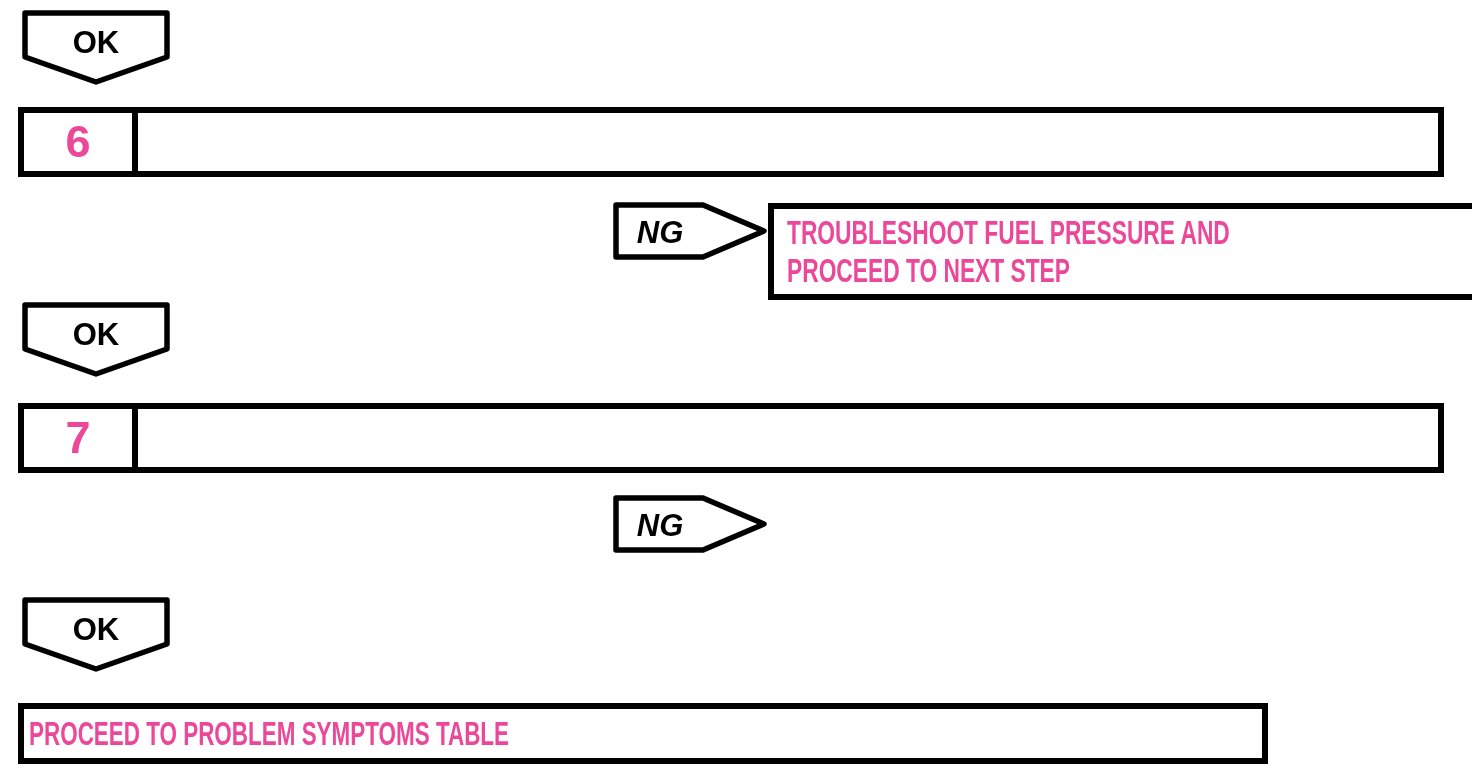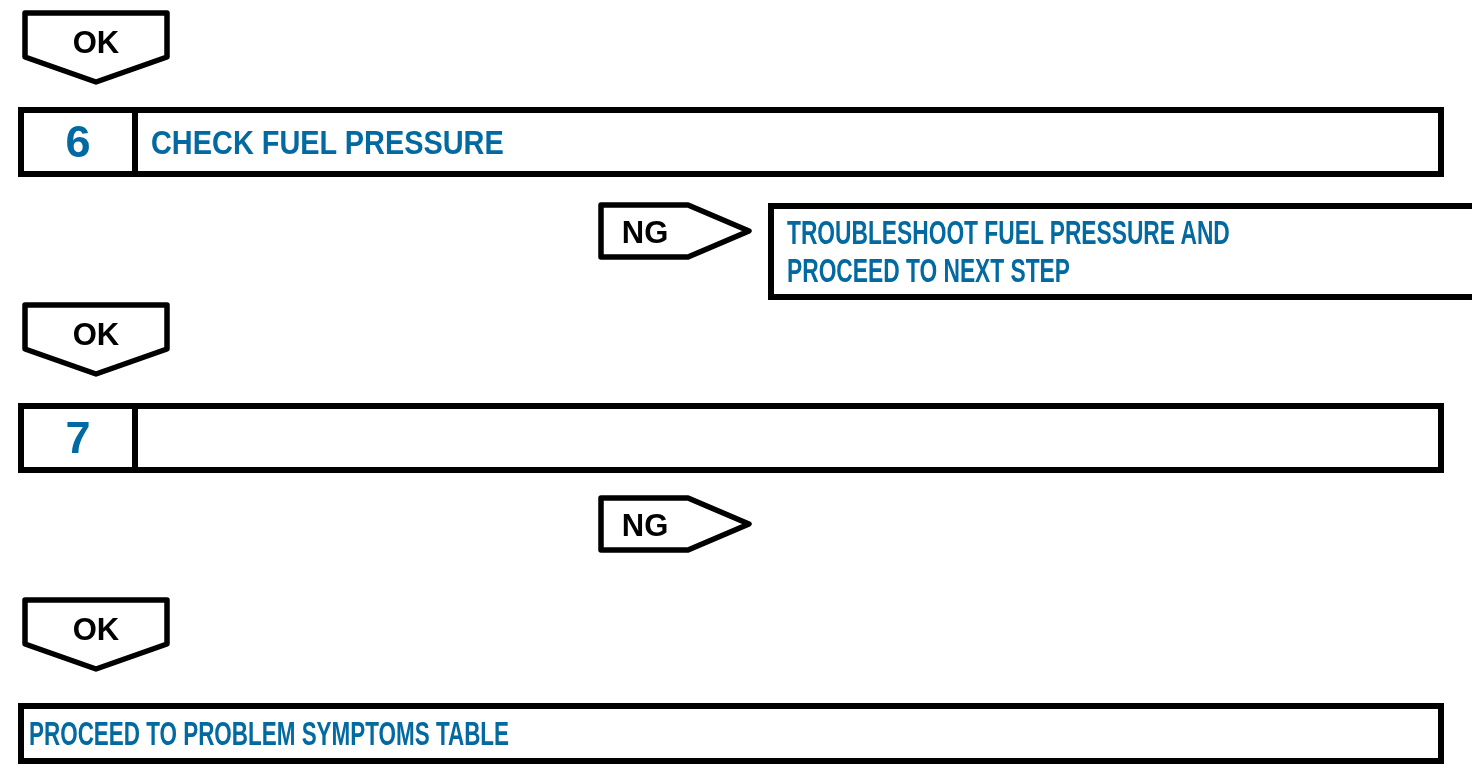--- a/index.html
+++ b/index.html
@@ -4,27 +4,27 @@
 <style>
   * { margin: 0; padding: 0; box-sizing: border-box; }
   html, body { background: #ffffff; }
   body { font-family: "Liberation Sans", sans-serif; }
 
   .canvas {
     position: relative;
     width: 1472px;
     height: 780px;
     background: #ffffff;
-    color: #0369a1;
+    color: #ec4899;
     font-weight: bold;
     overflow: hidden;
   }
 
   .connector { position: absolute; left: 20px; }
-  .ng-arrow  { position: absolute; left: 596px; }
+  .ng-arrow  { position: absolute; left: 611px; font-style: italic; }
 
   svg text { fill: #000000; font-family: "Liberation Sans", sans-serif; }
 
   .step-box {
     position: absolute;
     left: 18px;
     width: 1426px;
     height: 70px;
     border: 6px solid #000000;
     background: #ffffff;
@@ -65,21 +65,21 @@
   .ng-result .line {
     transform: scaleX(0.69);
     transform-origin: left center;
     white-space: nowrap;
   }
 
   .final-box {
     position: absolute;
     left: 18px;
     top: 703px;
-    width: 1426px;
+    width: 1250px;
     height: 61px;
     border: 6px solid #000000;
     background: #ffffff;
     display: flex;
     align-items: center;
     padding-left: 5px;
     font-size: 34px;
   }
   .final-box > span {
     transform: scaleX(0.66);
@@ -94,23 +94,20 @@
 
   <div class="connector" style="top:8px">
     <svg width="152" height="80" viewBox="0 0 152 80">
       <polygon points="5,5 147,5 147,49 76,74 5,49" fill="#ffffff" stroke="#000000" stroke-width="5.5" stroke-linejoin="round"></polygon>
       <text x="76" y="45" text-anchor="middle" font-size="31" font-weight="bold">OK</text>
     </svg>
   </div>
 
   <div class="step-box" style="top:107px">
     <div class="step-num">6</div>
-    <div class="step-title">
-      <span>CHECK FUEL PRESSURE</span>
-    </div>
   </div>
 
   <div class="ng-arrow" style="top:200px">
     <svg width="160" height="64" viewBox="0 0 160 64">
       <polygon points="5,5 92,5 153,31 92,57 5,57" fill="#ffffff" stroke="#000000" stroke-width="5.5" stroke-linejoin="round"></polygon>
       <text x="49" y="43" text-anchor="middle" font-size="31" font-weight="bold">NG</text>
     </svg>
   </div>
   <div class="ng-result" style="top:203px">
     <div class="line">TROUBLESHOOT FUEL PRESSURE AND</div>

